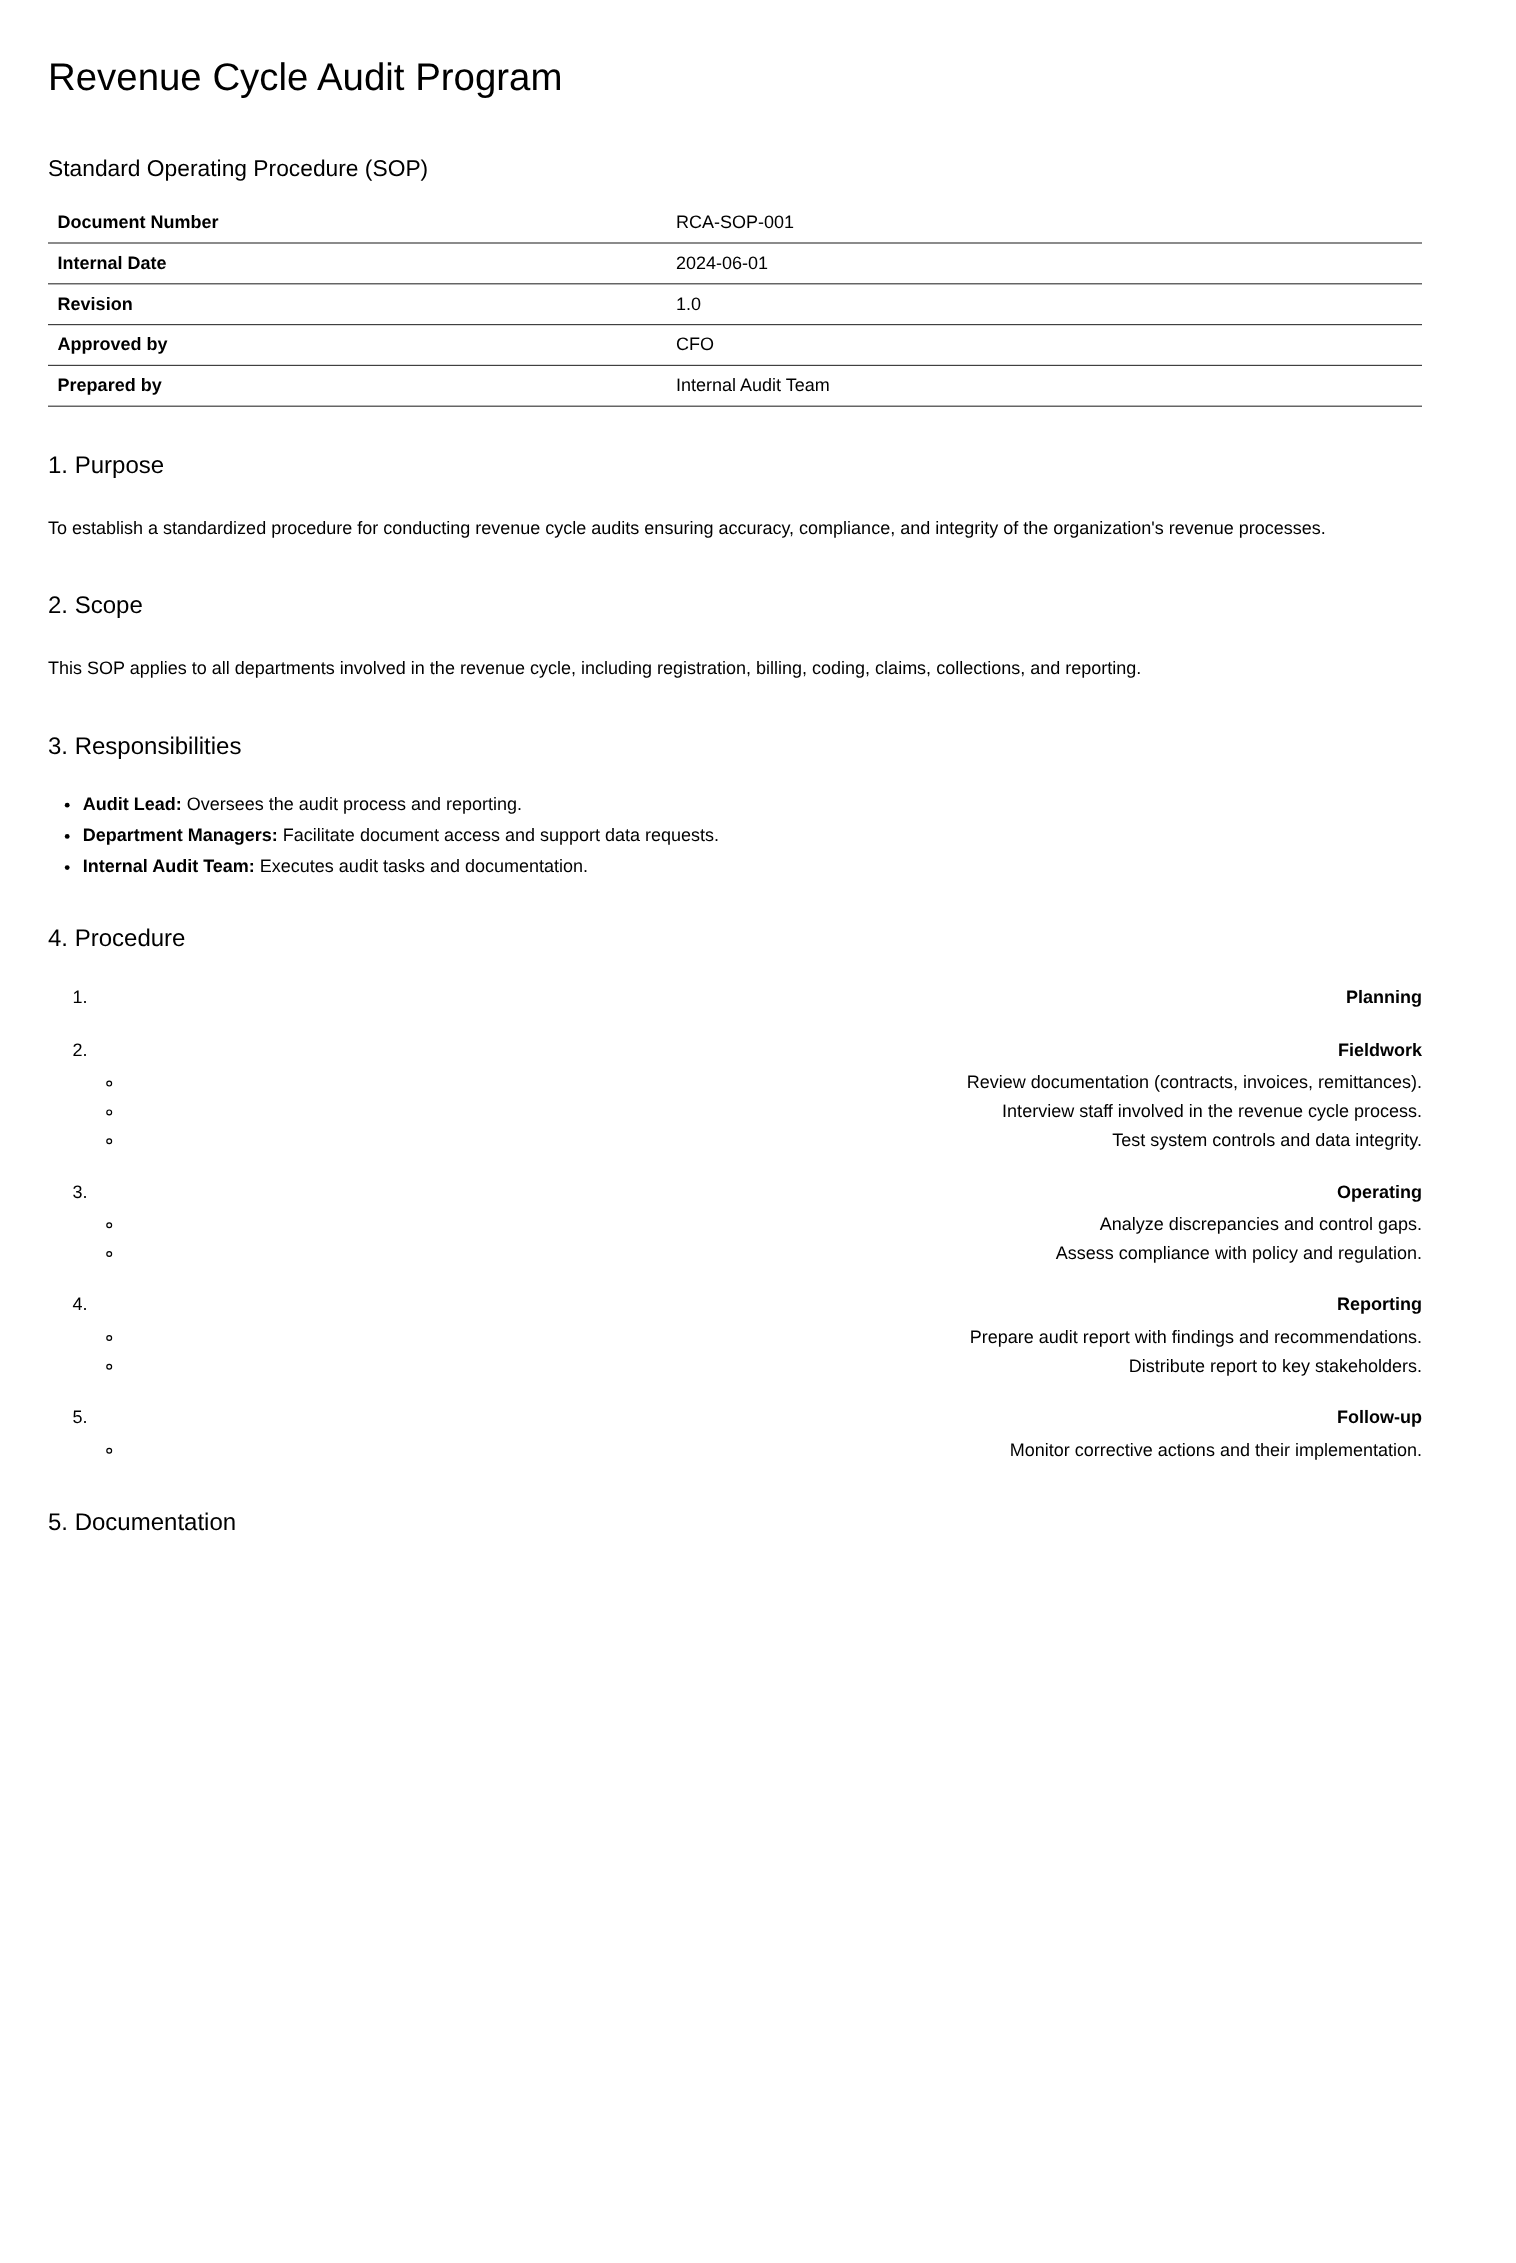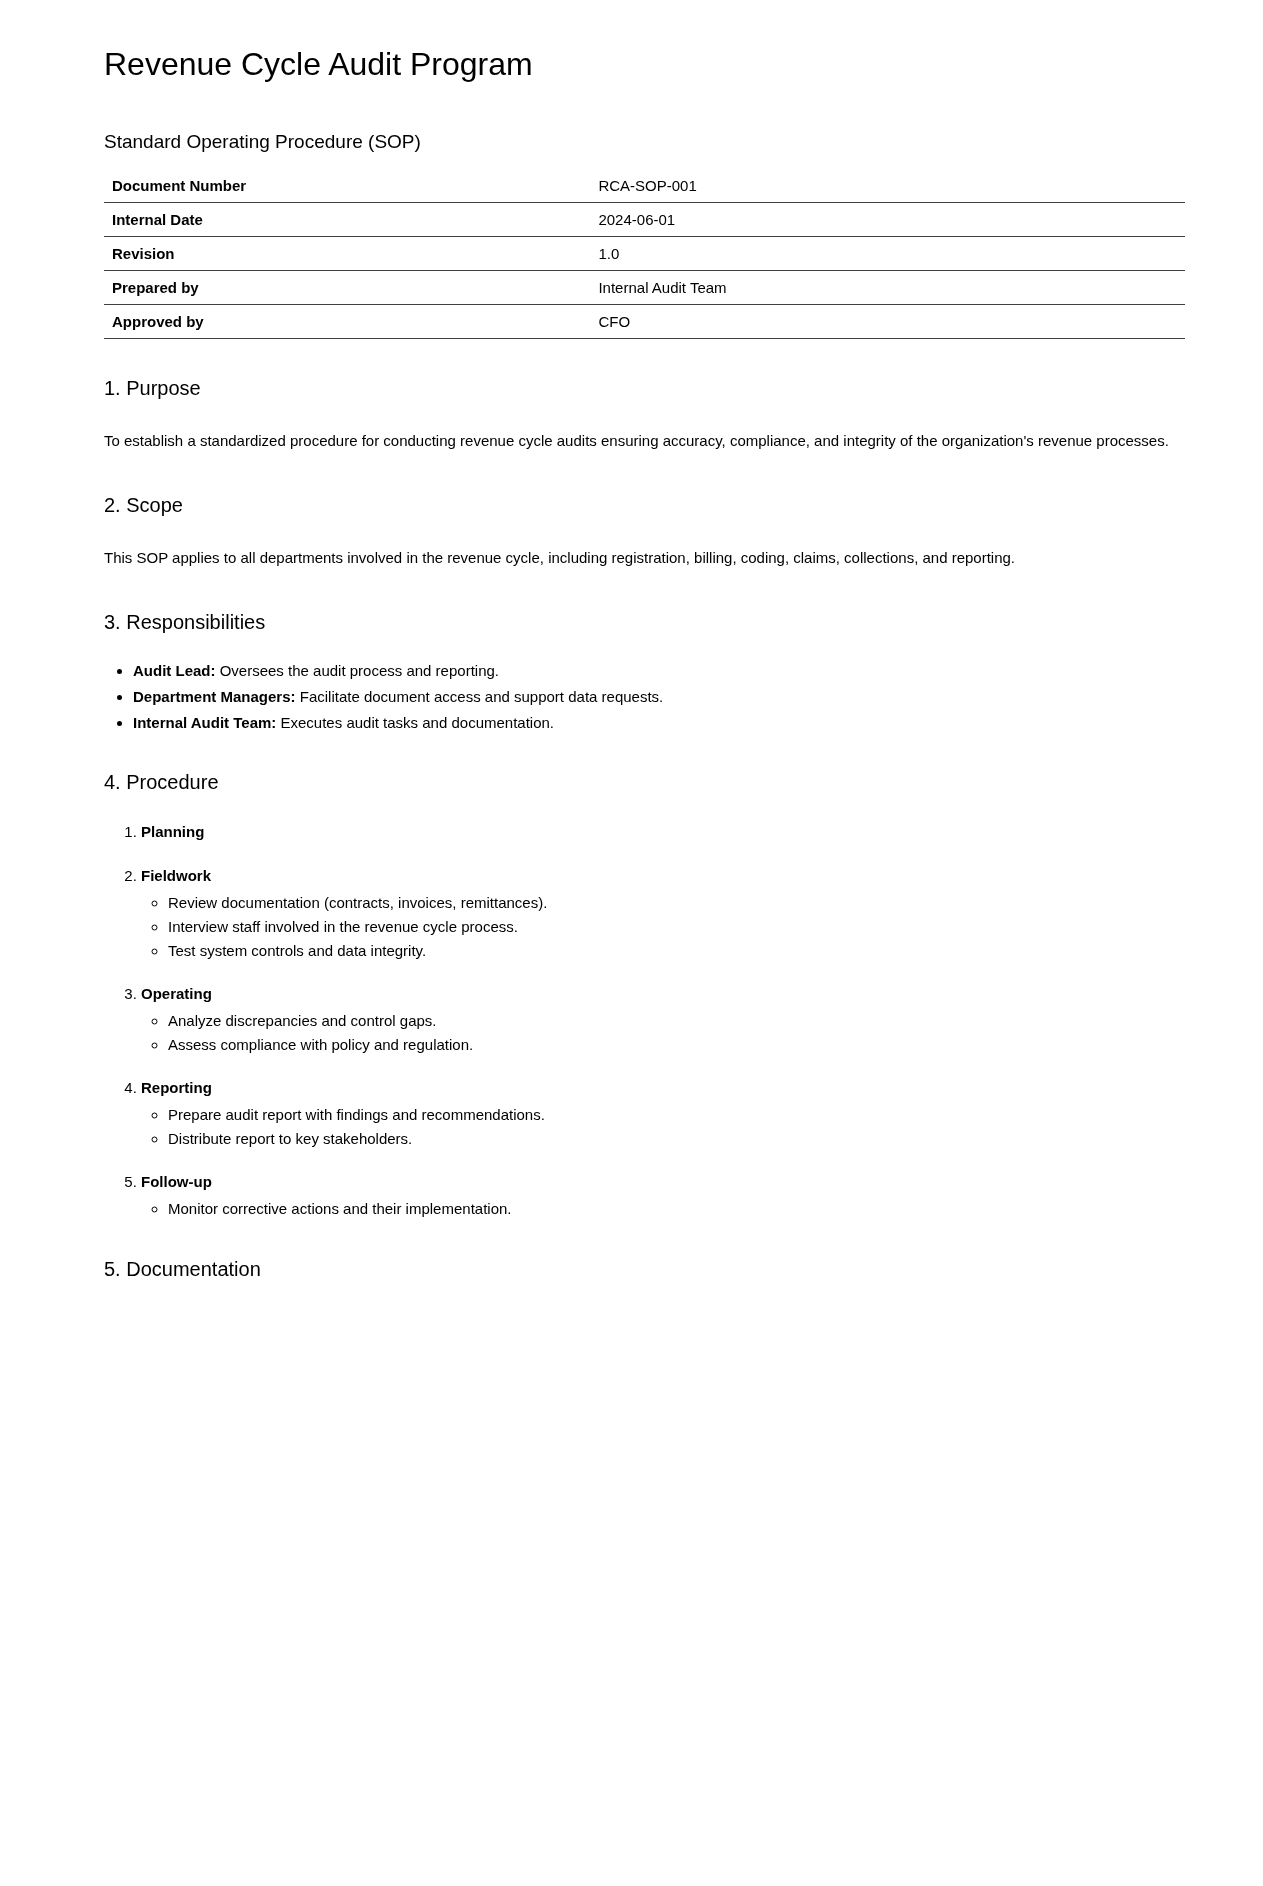--- a/index.html
+++ b/index.html
@@ -10,21 +10,21 @@
   body {
     width: 1263px;
     height: 1886px;
     overflow: hidden;
     font-family: "Liberation Sans", "DejaVu Sans", sans-serif;
     font-size: 15px;
     color: #000000;
     -webkit-font-smoothing: antialiased;
   }
   .doc {
-    padding: 46px 78px 0 104px;
+    padding: 46px 78px 0 40px;
     box-sizing: border-box;
   }
   h1.title {
     font-size: 32px;
     font-weight: 400;
     margin: 0 0 48px 0;
     letter-spacing: 0;
   }
   .subtitle {
     font-size: 19px;
@@ -66,20 +66,21 @@
     margin-bottom: 5px;
   }
   ol.proc {
     list-style: decimal;
     margin: 0 0 10px 0;
     padding: 0 0 0 37px;
   }
   ol.proc > li {
     line-height: 24px;
     margin-bottom: 20px;
+    text-align: right;
   }
   ol.proc ul.sub {
     list-style: circle;
     margin: 3px 0 0 0;
     padding: 0 0 0 27px;
   }
   ol.proc ul.sub > li {
     line-height: 23px;
     margin-bottom: 1px;
     font-weight: 400;
@@ -104,26 +105,26 @@
       </tr>
       <tr>
         <td class="label">Internal Date</td>
         <td class="value">2024-06-01</td>
       </tr>
       <tr>
         <td class="label">Revision</td>
         <td class="value">1.0</td>
       </tr>
       <tr>
+        <td class="label">Approved by</td>
+        <td class="value">CFO</td>
+      </tr>
+      <tr>
         <td class="label">Prepared by</td>
         <td class="value">Internal Audit Team</td>
-      </tr>
-      <tr>
-        <td class="label">Approved by</td>
-        <td class="value">CFO</td>
       </tr>
     </tbody>
   </table>
 
   <section>
     <h2 class="section-heading">1. Purpose</h2>
     <p class="body-text">To establish a standardized procedure for conducting revenue cycle audits ensuring accuracy, compliance, and integrity of the organization's revenue processes.</p>
   </section>
 
   <section>

